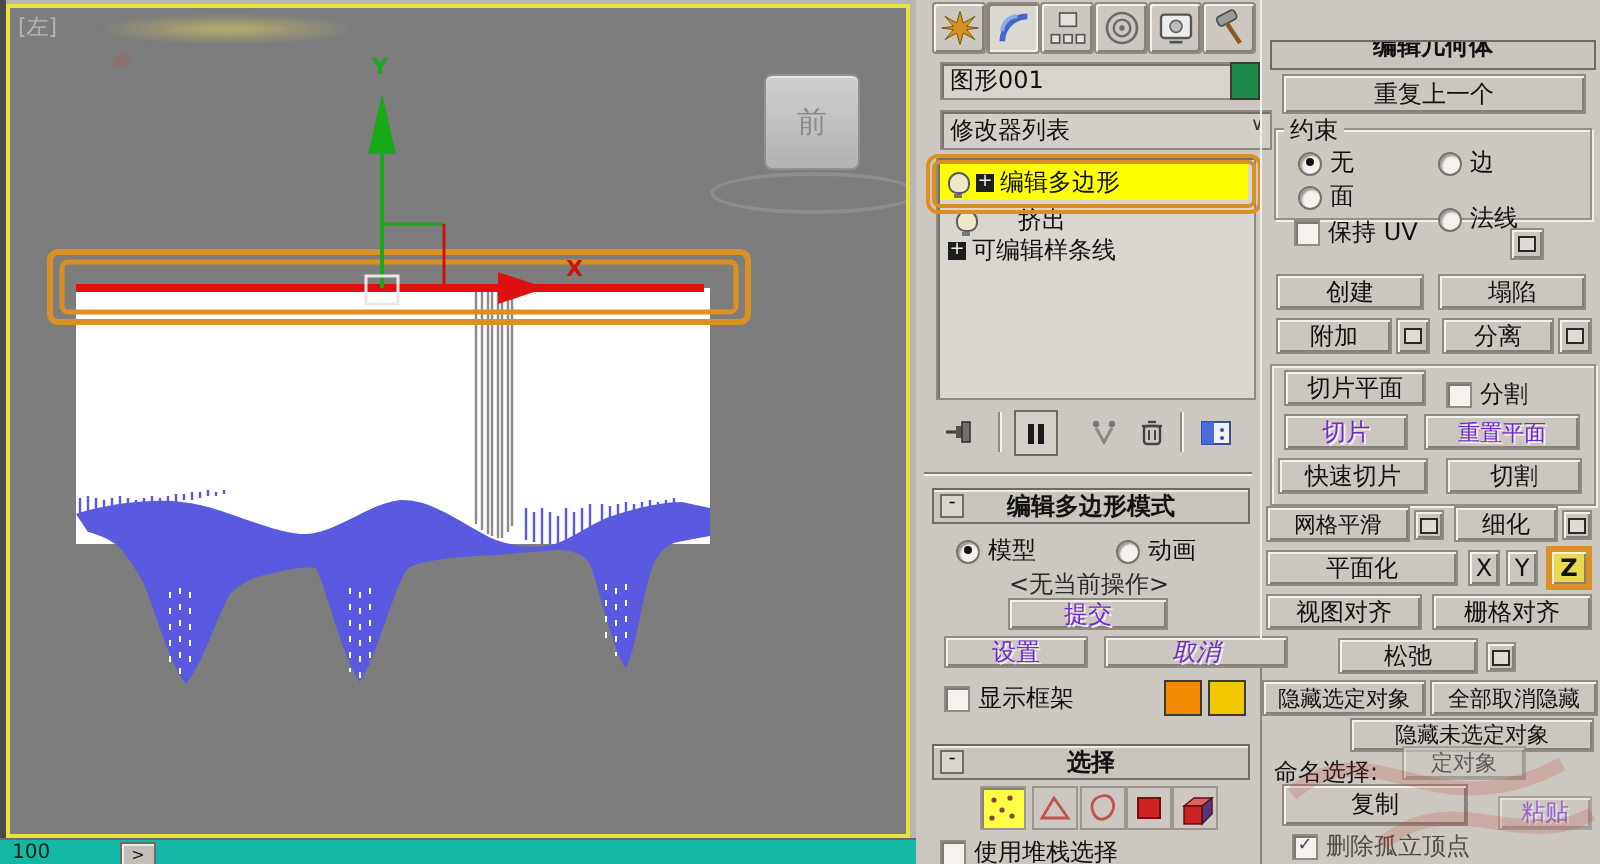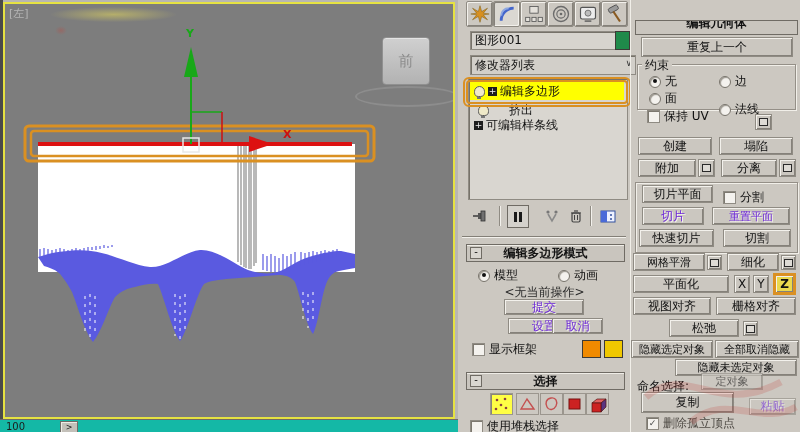--- a/index.html
+++ b/index.html
@@ -24,21 +24,21 @@
            border-radius:50%;opacity:.4;}
   #timebar{position:absolute;left:0;top:419px;width:458px;height:13px;background:#14b8a6;
            border-top:1px solid #6e6b66;}
   #time-tick{position:absolute;left:6px;top:1px;font-size:10px;color:#1c1c1c;}
   #track-btn{position:absolute;left:60px;top:1px;width:16px;height:11px;background:#c3c0b9;
              border:1px solid #6e6b66;box-shadow:inset 1px 1px 0 #eeebe5;font-size:8px;
              display:flex;align-items:center;justify-content:center;color:#222;}
   
   #panel{position:absolute;left:458px;top:0;width:342px;height:432px;background:#ccc8c1;}
   #col-left{position:absolute;left:0;top:0;width:172px;height:432px;border-right:1px solid #8a867e;}
-  #col-right{position:absolute;left:172px;top:0;width:170px;height:432px;
+  #col-right{position:absolute;left:172px;top:0;width:170px;height:320px;
              border-left:1px solid #f1efe9;}
   .abs{position:absolute;box-sizing:border-box;}
   .tab{position:absolute;top:1px;width:25px;height:24px;background:#ccc8c1;border:1px solid #8f8b83;
        box-shadow:inset 1px 1px 0 #f3f1ec, inset -1px -1px 0 #85817a;border-radius:2px;
        display:flex;align-items:center;justify-content:center;}
   .tab.active{background:#dbd8d2;box-shadow:inset 1px 1px 0 #85817a, inset -1px -1px 0 #f3f1ec;}
   .field{position:absolute;background:#d7d4ce;border:1px solid #8f8b83;
          box-shadow:inset 1px 1px 0 #767269;font-size:12px;display:flex;align-items:center;
          padding:0 4px;}
   .btn{position:absolute;box-sizing:border-box;background:#cbc7c0;border:1px solid #8f8b83;
@@ -262,22 +262,22 @@
       <div class="radio sel" style="left:20px;top:267px;">
         <span class="dot"></span>
         <span>模型</span>
       </div>
       <div class="radio" style="left:100px;top:267px;">
         <span class="dot"></span>
         <span>动画</span>
       </div>
       <div class="abs" style="left:8px;top:284px;width:157px;text-align:center;color:#2a2a2a;">&lt;无当前操作&gt;</div>
       <div class="btn dis" style="left:46px;top:299px;width:80px;height:16px;">提交</div>
-      <div class="btn dis" style="left:14px;top:318px;width:72px;height:16px;margin-left:36px;">设置</div>
-      <div class="btn dis" style="left:94px;top:318px;width:51px;height:16px;">取消</div>
+      <div class="btn dis" style="left:14px;top:318px;width:72px;height:16px;">设置</div>
+      <div class="btn dis" style="left:94px;top:318px;width:92px;height:16px;font-style:italic;">取消</div>
       <div class="cb" style="left:14px;top:341px;">
         <span class="box"></span>
         <span>显示框架</span>
       </div>
       <div class="swatch" style="left:124px;top:340px;width:17px;height:16px;background:#f08a00;"></div>
       <div class="swatch" style="left:146px;top:340px;width:17px;height:16px;background:#f0c800;"></div>
 
       <div class="hdr" style="left:8px;top:372px;width:157px;height:16px;">
         <span class="minusbox">-</span>
         <span>选择</span>

